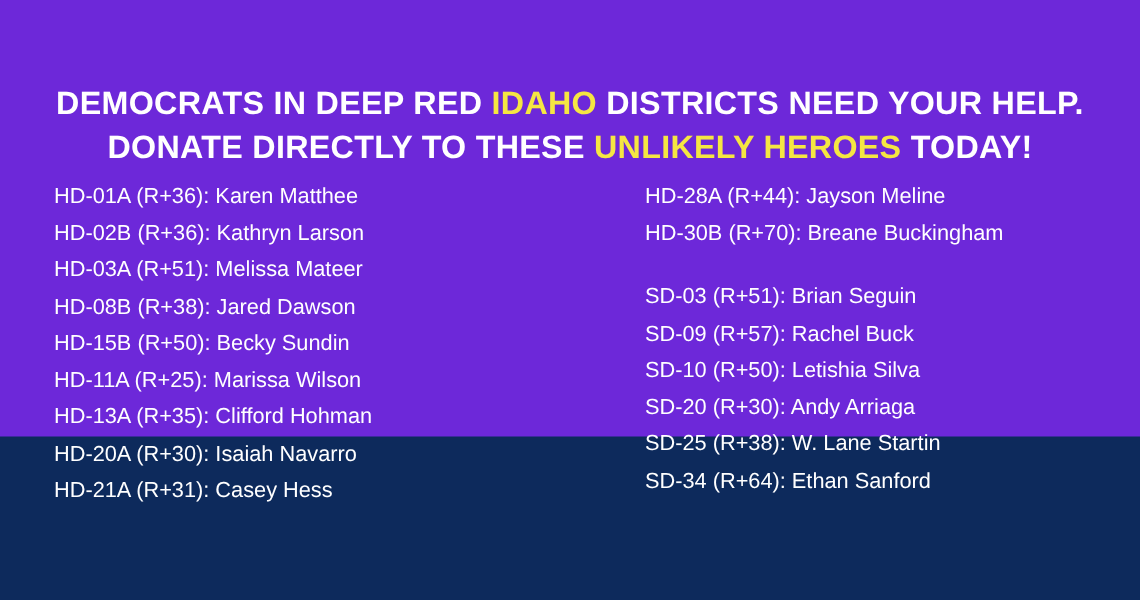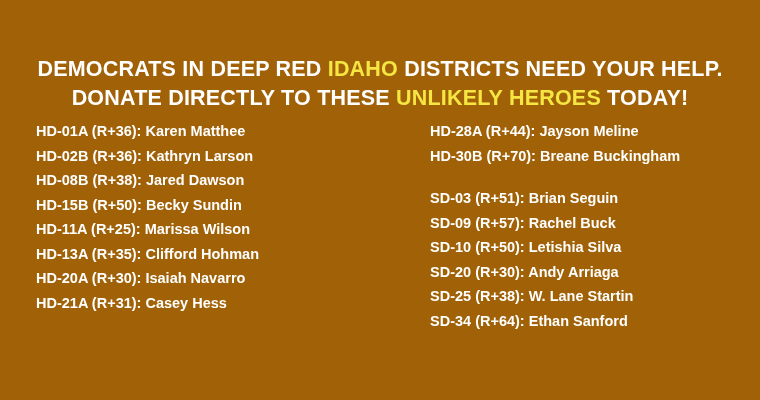--- a/index.html
+++ b/index.html
@@ -9,22 +9,22 @@
   body {
     width: 760px;
     height: 400px;
     background: #0d2a5c;
     font-family: "Liberation Sans", sans-serif;
     overflow: hidden;
   }
   .poster {
     position: relative;
     width: 760px;
-    height: 400px;
-    background: #a16207;
+    height: 291px;
+    background: #6d28d9;
     box-sizing: border-box;
   }
   .headline {
     position: absolute;
     left: 0;
     right: 0;
     top: 55px;
     text-align: center;
     color: #ffffff;
     font-weight: bold;
@@ -53,21 +53,21 @@
   .col {
     width: 50%;
     box-sizing: border-box;
   }
   .col-right {
     padding-left: 50px;
   }
   .entry {
     color: #ffffff;
     font-size: 14.5px;
-    font-weight: bold;
+    font-weight: normal;
     line-height: 1.0;
     margin-bottom: 10px;
     white-space: nowrap;
     font-family: "Liberation Sans", sans-serif;
   }
   .group-gap {
     height: 18px;
   }
 </style>
 </head>
@@ -78,20 +78,21 @@
   <div class="headline">
     <span class="line"><span>DEMOCRATS IN DEEP RED </span><span class="hl-accent">IDAHO</span><span> DISTRICTS NEED YOUR HELP.</span></span>
     <span class="line"><span>DONATE DIRECTLY TO THESE </span><span class="hl-accent">UNLIKELY HEROES</span><span> TODAY!</span></span>
   </div>
 
   <div class="columns">
 
     <div class="col col-left">
       <div class="entry">HD-01A (R+36): Karen Matthee</div>
       <div class="entry">HD-02B (R+36): Kathryn Larson</div>
+      <div class="entry">HD-03A (R+51): Melissa Mateer</div>
       <div class="entry">HD-08B (R+38): Jared Dawson</div>
       <div class="entry">HD-15B (R+50): Becky Sundin</div>
       <div class="entry">HD-11A (R+25): Marissa Wilson</div>
       <div class="entry">HD-13A (R+35): Clifford Hohman</div>
       <div class="entry">HD-20A (R+30): Isaiah Navarro</div>
       <div class="entry">HD-21A (R+31): Casey Hess</div>
     </div>
 
     <div class="col col-right">
       <div class="entry">HD-28A (R+44): Jayson Meline</div>

